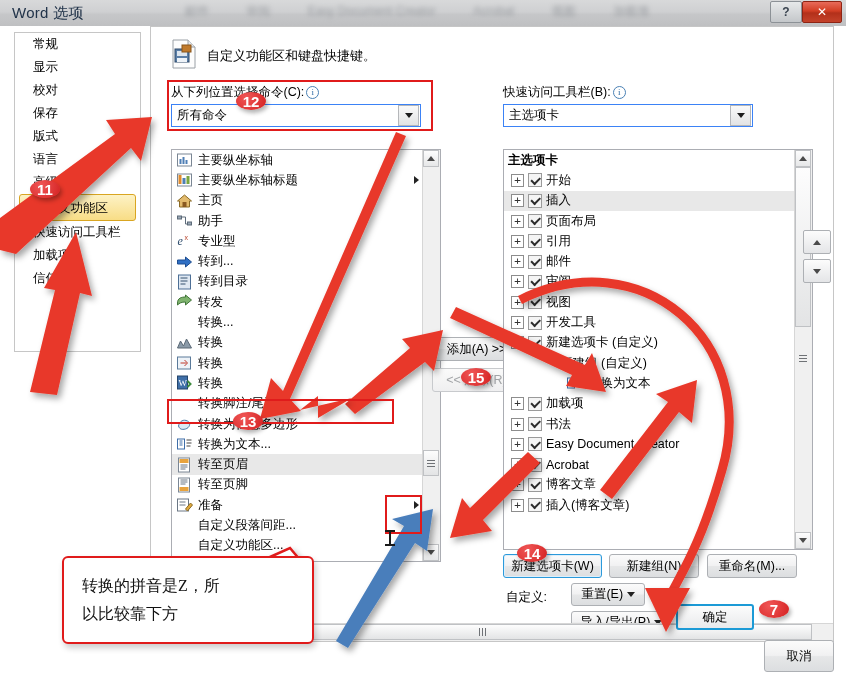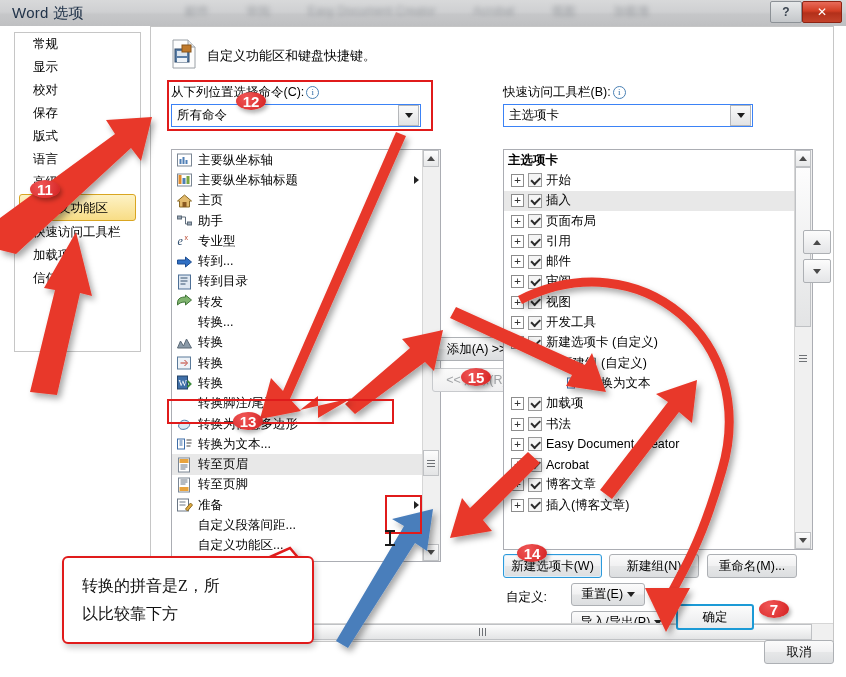--- a/index.html
+++ b/index.html
@@ -471,21 +471,21 @@
       <span class="infoico" style="position:absolute;left:526px;top:589px;">i</span>
 
       <div class="hsb">
         <div class="hsb-thumb" style="left:1px;width:660px;">
             <i class="hgrip"></i>
           </div>
       </div>
     </div>
 
     <div class="btn hl" style="left:676px;top:578px;width:78px;height:26px;">确定</div>
-    <div class="btn" style="left:764px;top:614px;width:70px;height:24px;">取消</div>
+    <div class="btn" style="left:764px;top:614px;width:70px;height:32px;">取消</div>
   </div>
 
   <div id="anno">
     <svg width="846" height="677" style="position:absolute;left:0;top:0;">
       <defs>
         <filter id="sh" x="-30%" y="-30%" width="170%" height="170%">
           <feDropShadow dx="3" dy="4" stdDeviation="3" flood-color="#000" flood-opacity="0.35"></feDropShadow>
         </filter>
       </defs>
 

